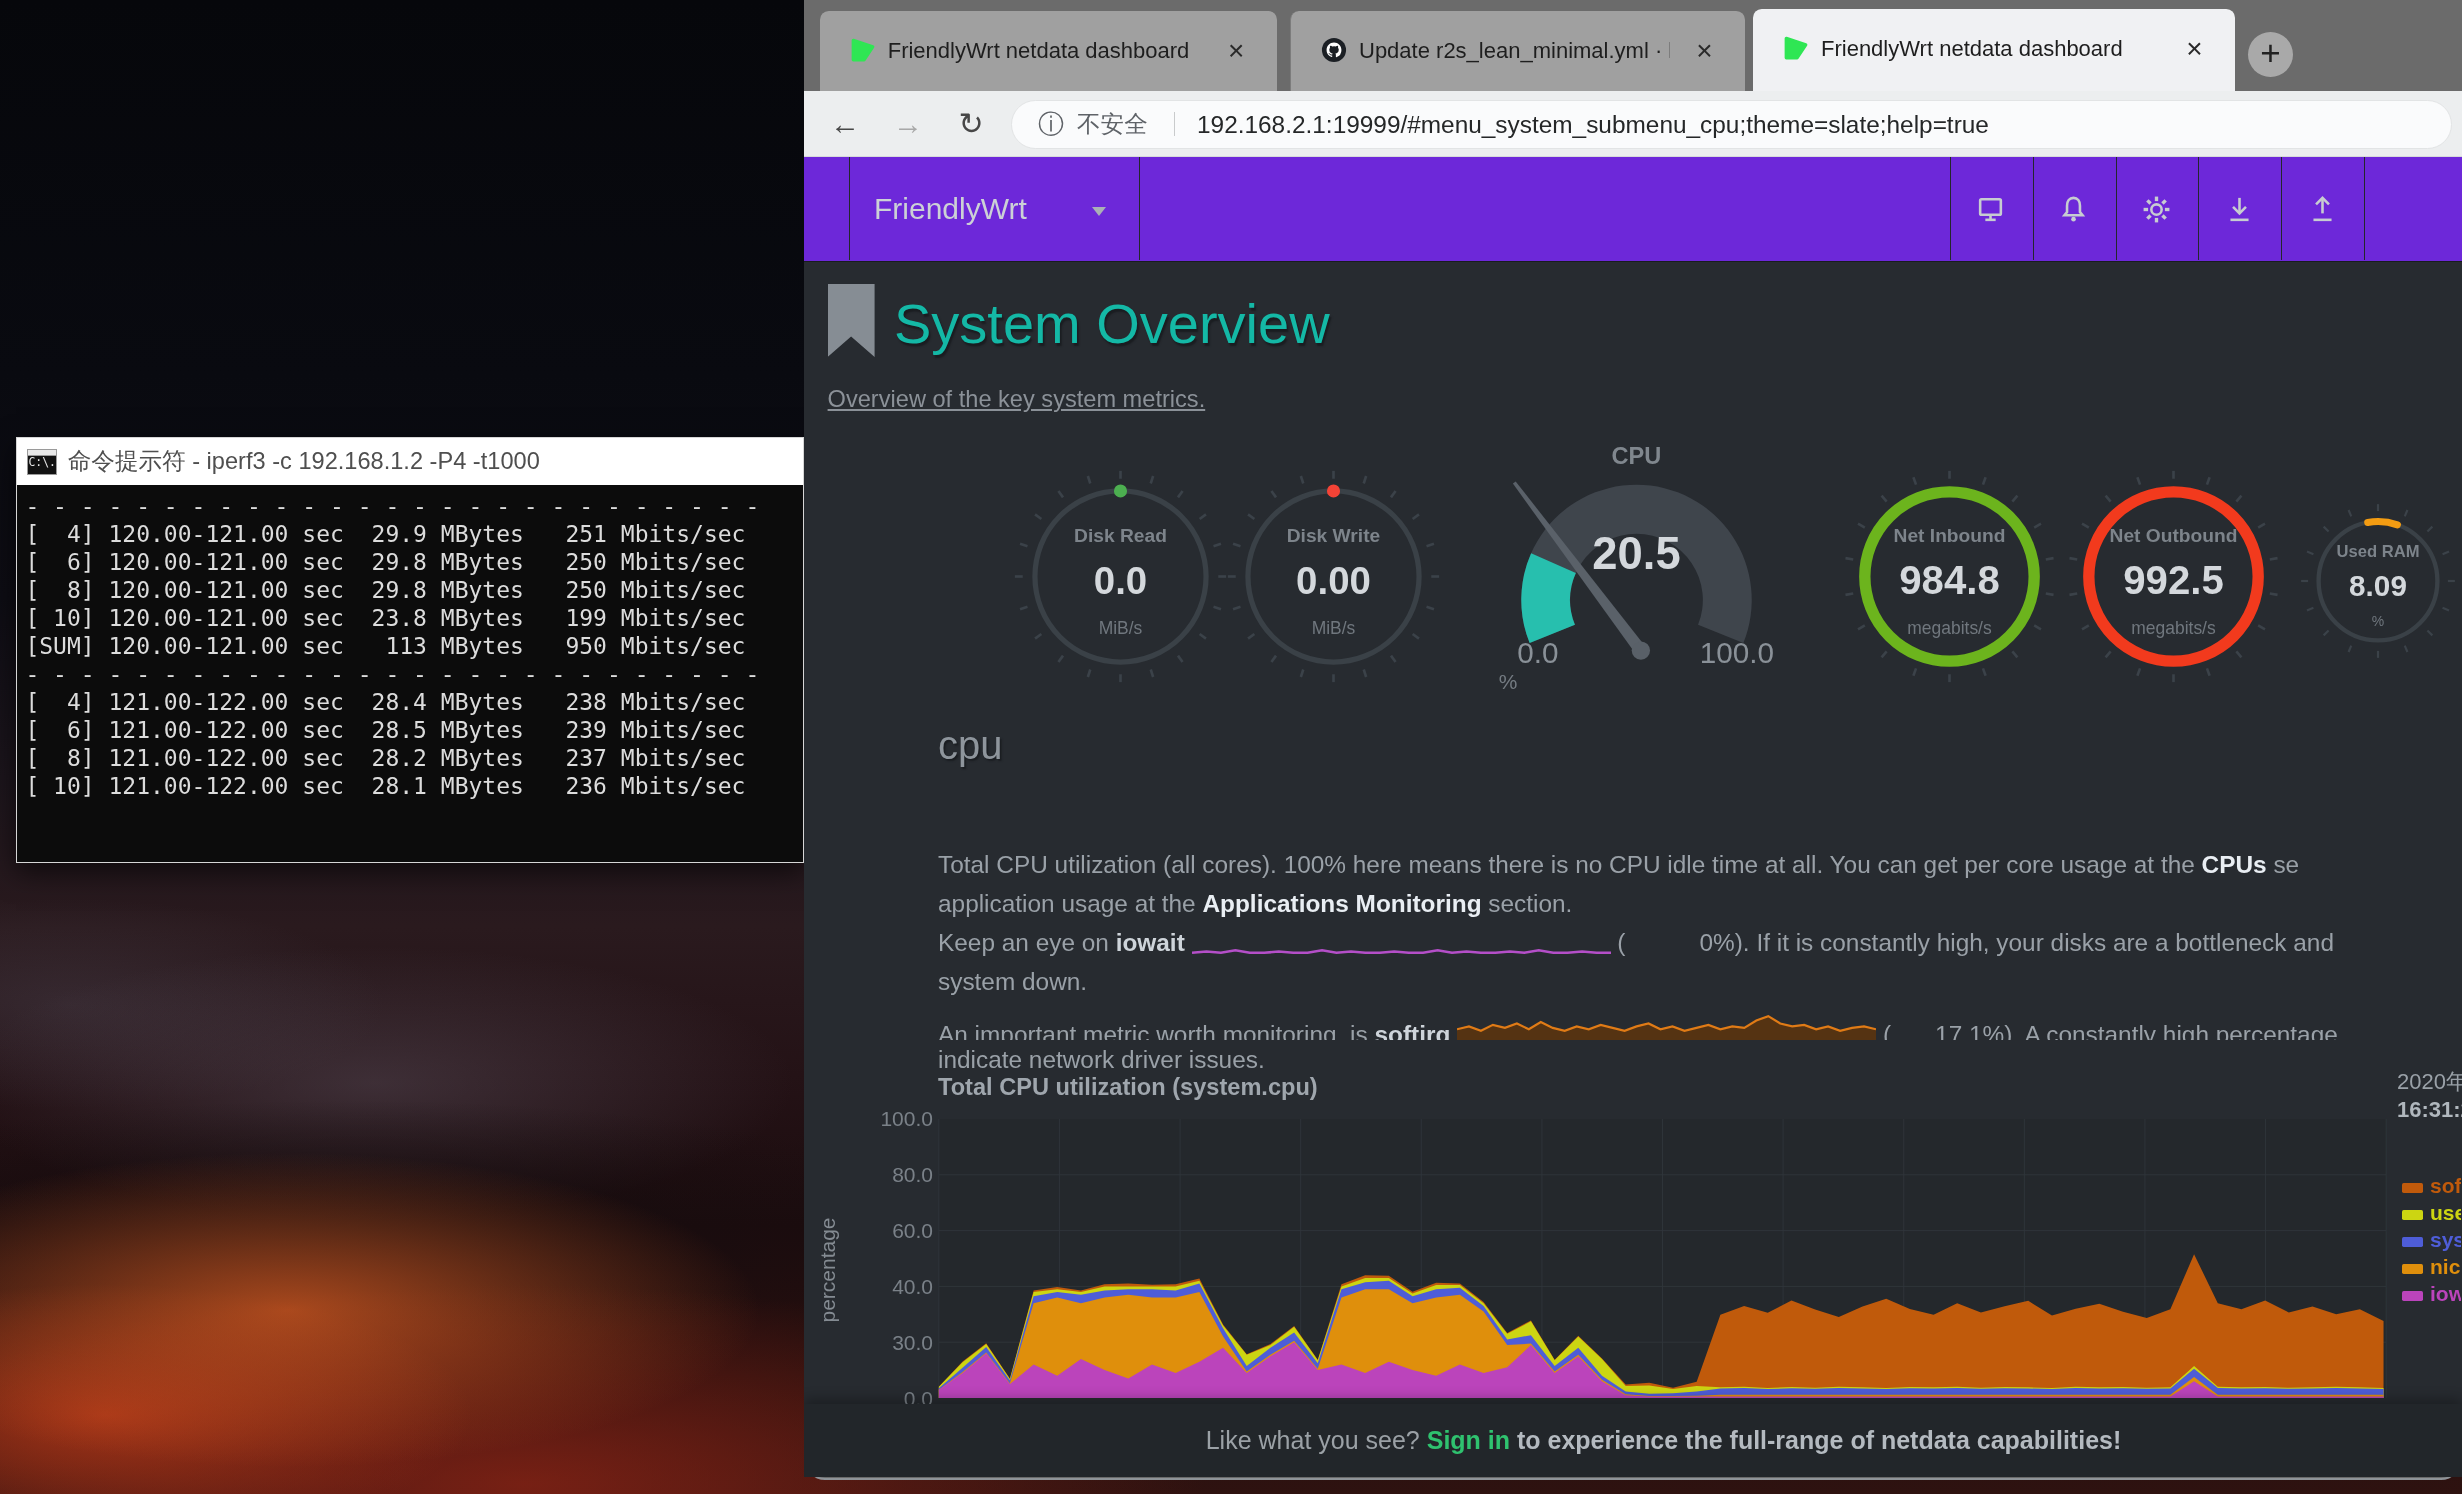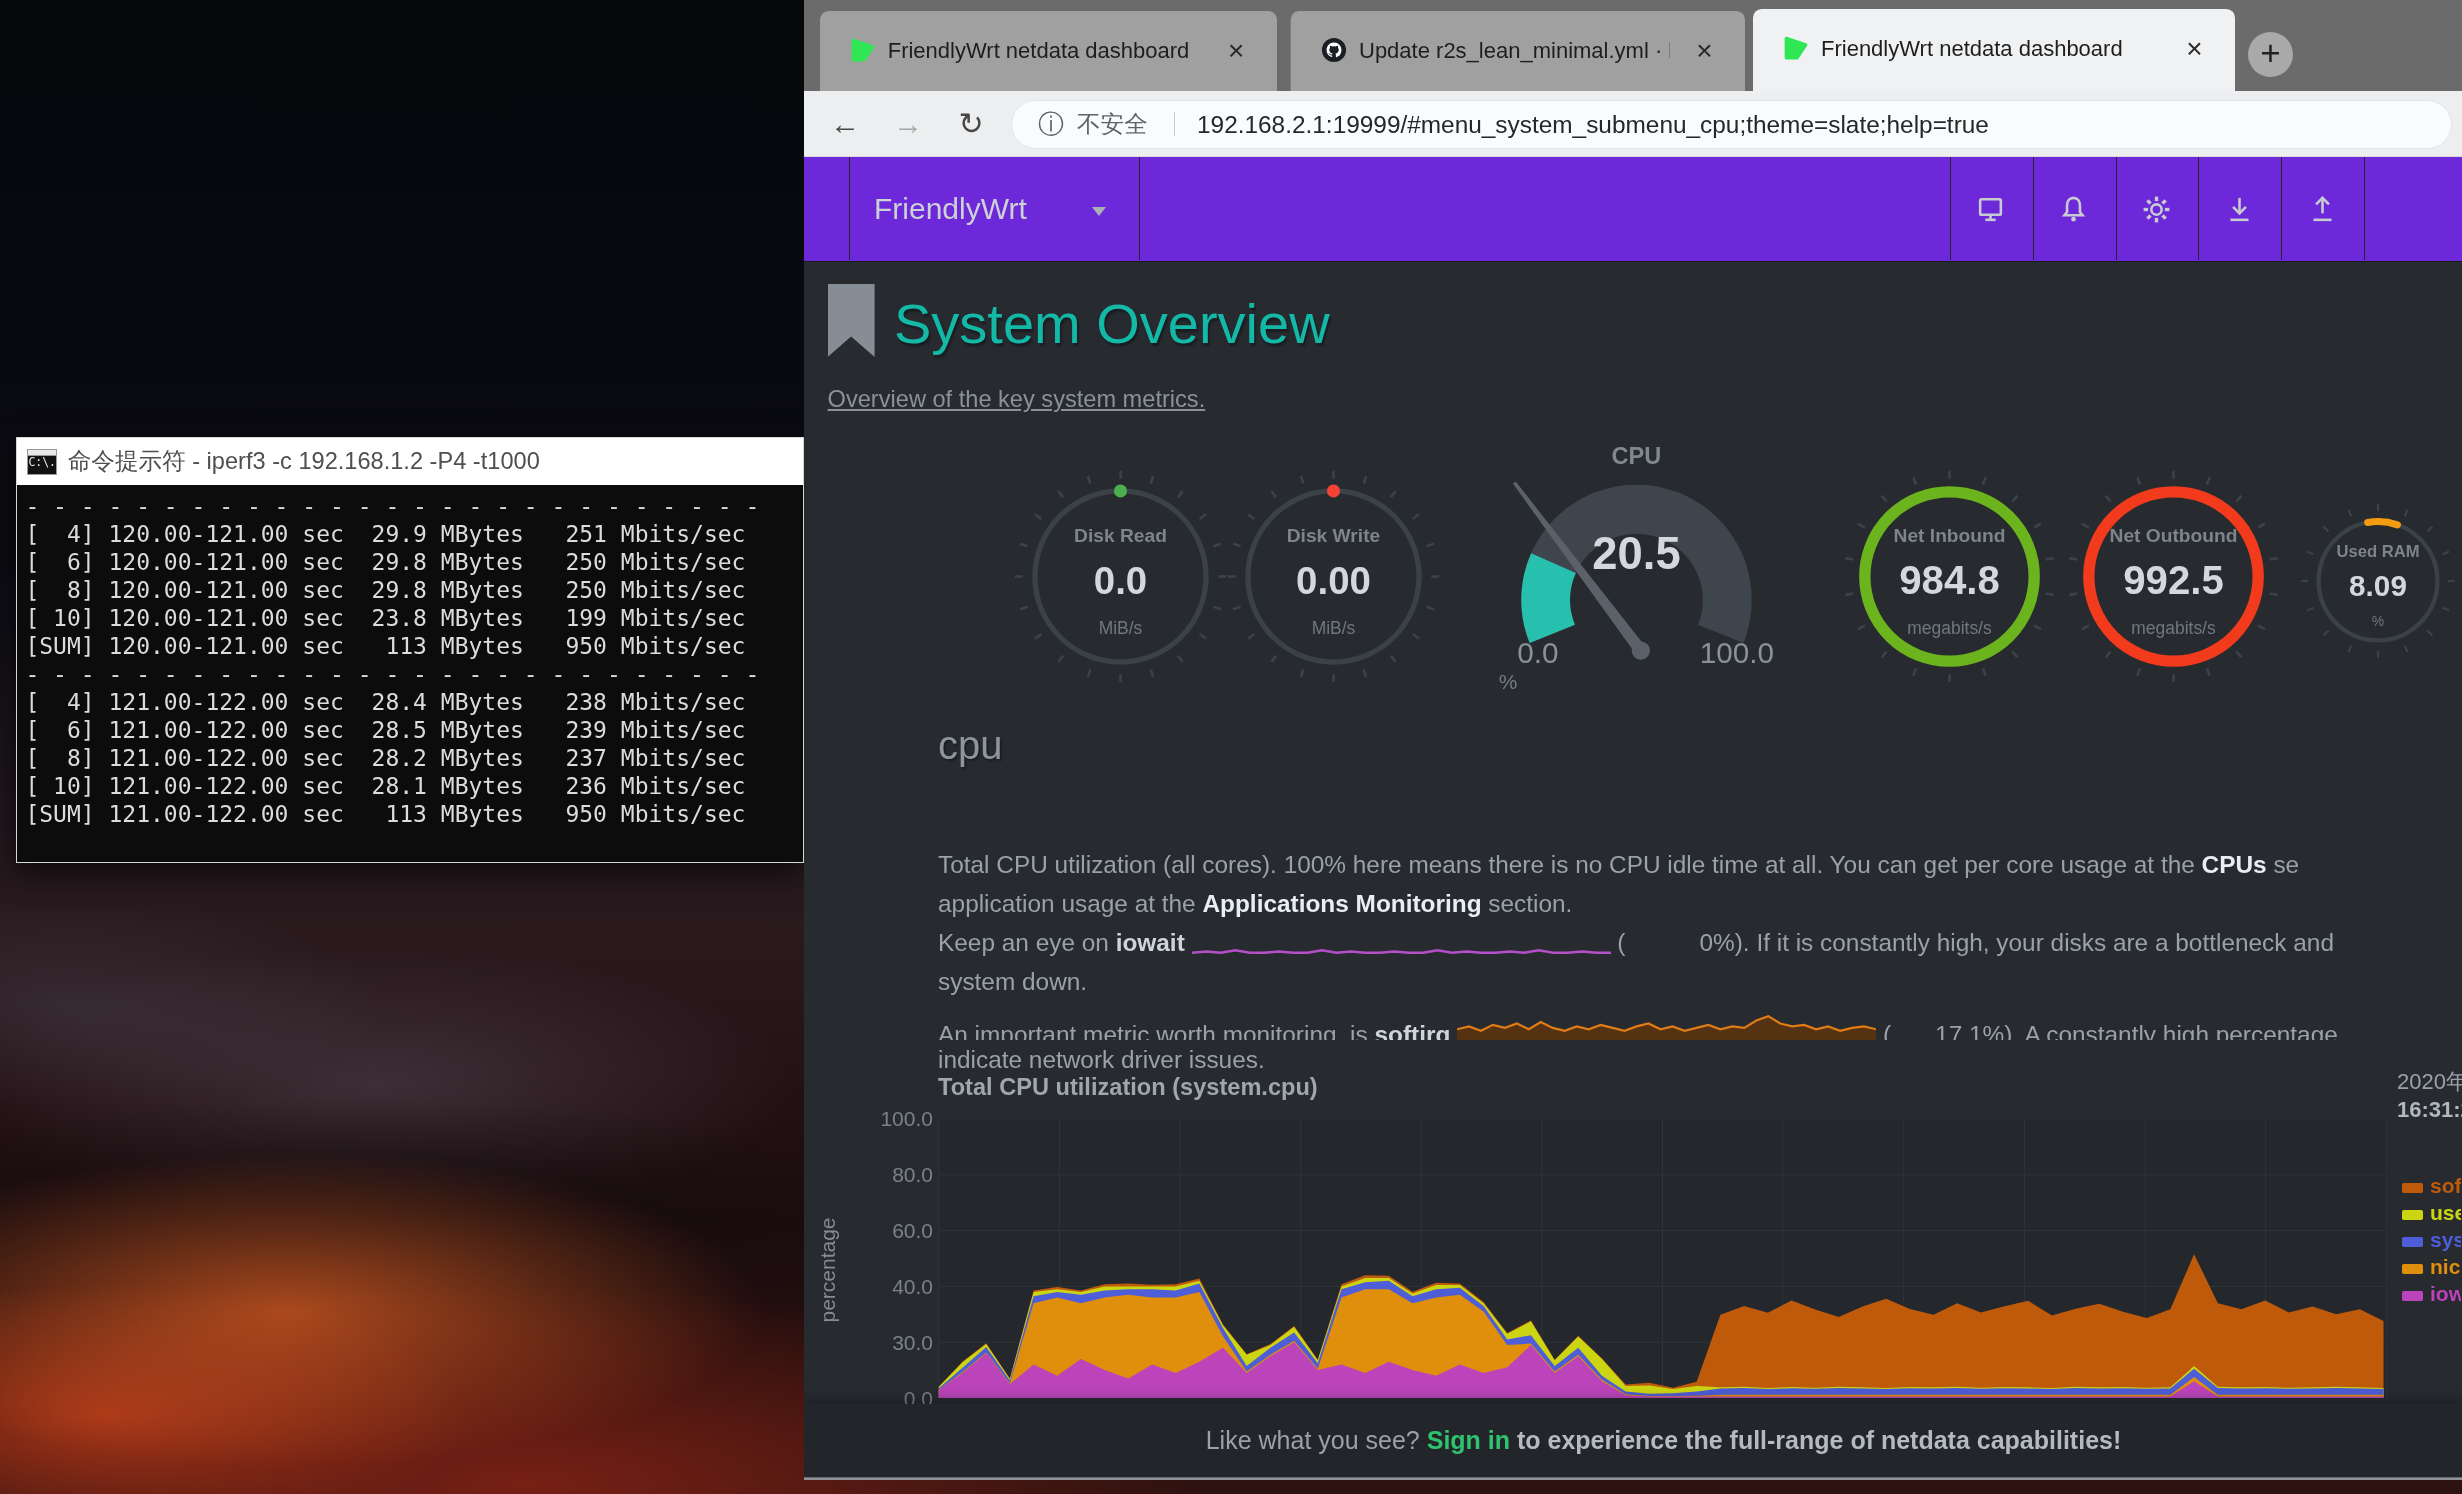--- a/index.html
+++ b/index.html
@@ -27,21 +27,21 @@
     border:0.9px solid #9a9a9a; color:#e8e8e8; font-family:"DejaVu Sans Mono",monospace;
     font-size:11.4px; line-height:24.4px; text-align:center; }
   .t-icon::before { content:""; position:absolute; left:0; top:0; width:100%; height:5.2px; background:#e9e9e9; border-bottom:0.9px solid #9a9a9a; }
   .t-title { position:absolute; left:51px; top:0; height:47px; line-height:47px; font-size:23.6px; color:#4f4f4f; white-space:nowrap; }
   .t-body { position:absolute; left:0; top:47px; width:100%; height:377px; background:#0c0c0c;
     padding:7px 0 0 8.7px; font-family:"DejaVu Sans Mono",monospace; font-size:23px; color:#dcdcdc; }
   .t-line { white-space:pre; height:28px; line-height:28px; }
 
   
   #browser { position:absolute; left:804px; top:0; width:1658px; height:1480px;
-    border-bottom:2.6px solid #8e9398; background:#6b6b6b; }
+    border-bottom:2.6px solid #8e9398; background:#6b6b6b;border-radius:21px; }
   #tabstrip { position:absolute; left:0; top:0; width:1658px; height:91px; background:#6b6b6b; }
   .tab { position:absolute; top:10.5px; height:80px; background:#a0a0a0; border-radius:8.7px 8.7px 0 0; }
   .tab.active { top:8.7px; height:82px; background:#f0f1f3; }
   .tab .fav { position:absolute; left:30px; top:26px; width:26px; height:26px; }
   .tab .label { position:absolute; left:68px; top:0; right:75px; height:80px; line-height:80px;
     font-size:22px; color:#1e1e1e; white-space:nowrap; overflow:hidden; }
   .tab .close { position:absolute; right:23px; top:23px; width:35px; height:35px; line-height:33px;
     text-align:center; font-size:28px; color:#2a2a2a; }
   #newtab { position:absolute; left:1444px; top:32px; width:45px; height:45px; border-radius:50%;
     background:#a9a9a9; color:#222; font-size:35px; line-height:42px; text-align:center; }
@@ -120,21 +120,20 @@
         <div class="t-line">[  4] 120.00-121.00 sec  29.9 MBytes   251 Mbits/sec</div>
         <div class="t-line">[  6] 120.00-121.00 sec  29.8 MBytes   250 Mbits/sec</div>
         <div class="t-line">[  8] 120.00-121.00 sec  29.8 MBytes   250 Mbits/sec</div>
         <div class="t-line">[ 10] 120.00-121.00 sec  23.8 MBytes   199 Mbits/sec</div>
         <div class="t-line">[SUM] 120.00-121.00 sec   113 MBytes   950 Mbits/sec</div>
         <div class="t-line">- - - - - - - - - - - - - - - - - - - - - - - - - - -</div>
         <div class="t-line">[  4] 121.00-122.00 sec  28.4 MBytes   238 Mbits/sec</div>
         <div class="t-line">[  6] 121.00-122.00 sec  28.5 MBytes   239 Mbits/sec</div>
         <div class="t-line">[  8] 121.00-122.00 sec  28.2 MBytes   237 Mbits/sec</div>
         <div class="t-line">[ 10] 121.00-122.00 sec  28.1 MBytes   236 Mbits/sec</div>
-        <div class="t-line">[SUM] 121.00-122.00 sec   113 MBytes   950 Mbits/sec</div>
       </div>
   </div>
 
   <div id="browser">
     <div id="tabstrip">
       <div class="tab" style="left:15.7px;width:457px;">
         <span class="fav">
           <svg viewBox="0 0 24 24" width="26" height="26">
               <path d="M3 3 L21 9 L13 21 L3 21 Z" fill="#2FE654" stroke="#2FE654" stroke-width="3" stroke-linejoin="round"></path>
             </svg>

